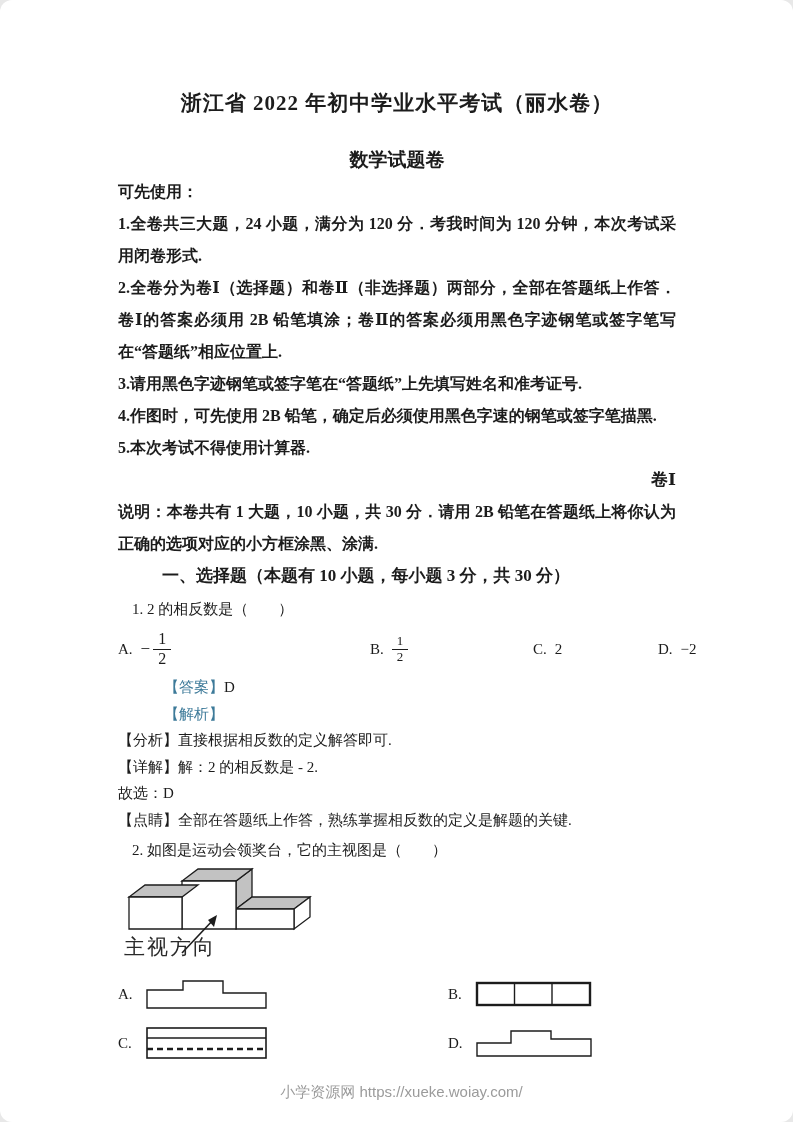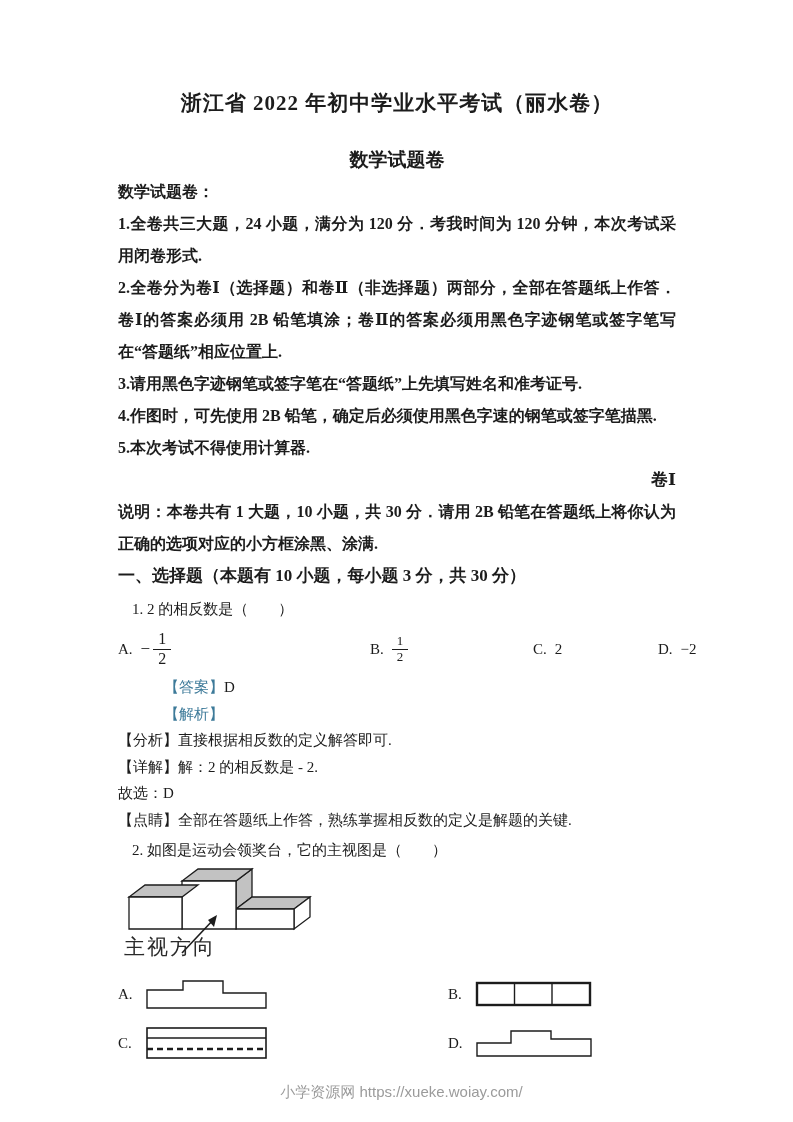--- a/index.html
+++ b/index.html
@@ -2,29 +2,30 @@
 <html><head>
 <meta charset="utf-8">
 <style>
   * { margin:0; padding:0; box-sizing:border-box; }
   html,body { background:#e8e8e8; }
   .page {
     position:relative; width:793px; height:1122px; margin:0 auto;
     background:#ffffff; overflow:hidden;
     font-family:"Liberation Serif","DejaVu Serif",serif;
     color:#1c1c1c;
+    border-radius:12px;
   }
   .content { padding:86px 117px 0 118px; }
   .title { text-align:center; font-size:21px; font-weight:bold; line-height:34px; letter-spacing:1px; }
   .subtitle { text-align:center; font-size:19px; font-weight:bold; line-height:32px; margin-top:24px; }
   .notice-heading { font-size:16px; font-weight:bold; line-height:32px; }
   .note { font-size:16px; font-weight:bold; line-height:32px; text-align:justify; }
   .center-heading { text-align:right; font-size:17px; font-weight:bold; line-height:32px; }
   .shuoming { font-size:16px; font-weight:bold; line-height:32px; text-align:justify; }
-  .section-heading { font-size:17px; font-weight:bold; line-height:32px; }
+  .section-heading { font-size:17px; font-weight:bold; line-height:32px;margin-left:44px; }
   .qtext { font-size:15px; line-height:26px; margin-top:4px;margin-left:14px; }
   .opt-row { position:relative; height:50px; margin-top:2px; font-size:15px; }
   .opt { position:absolute; top:0; height:50px; display:flex; align-items:center; }
   .opt-a { left:0; }  .opt-b { left:252px; }  .opt-c { left:415px; }  .opt-d { left:540px; }
   .opt .lbl { margin-right:8px; }
   .frac { display:inline-flex; flex-direction:column; align-items:center; font-size:15px; line-height:1.15; vertical-align:middle; }
   .frac .num { padding:0 5px; border-bottom:1px solid #1c1c1c; }
   .frac-lg { font-size:16px; }
   .frac-sm { font-size:13px; }
   .minus { margin-right:3px; font-size:17px; }
@@ -46,21 +47,21 @@
 </style>
 </head>
 <body>
 
 <div class="page">
   <div class="content">
 
     <div class="title">浙江省 2022 年初中学业水平考试（丽水卷）</div>
     <div class="subtitle">数学试题卷</div>
 
-    <div class="notice-heading">数学试题卷：</div>
+    <div class="notice-heading">可先使用：</div>
     <p class="note">1.全卷共三大题，24 小题，满分为 120 分．考我时间为 120 分钟，本次考试采用闭卷形式.</p>
     <p class="note">2.全卷分为卷Ⅰ（选择题）和卷Ⅱ（非选择题）两部分，全部在答题纸上作答．卷Ⅰ的答案必须用 2B 铅笔填涂；卷Ⅱ的答案必须用黑色字迹钢笔或签字笔写在“答题纸”相应位置上.</p>
     <p class="note">3.请用黑色字迹钢笔或签字笔在“答题纸”上先填写姓名和准考证号.</p>
     <p class="note">4.作图时，可先使用 2B 铅笔，确定后必须使用黑色字速的钢笔或签字笔描黑.</p>
     <p class="note">5.本次考试不得使用计算器.</p>
 
     <div class="center-heading">卷Ⅰ</div>
     <p class="shuoming">说明：本卷共有 1 大题，10 小题，共 30 分．请用 2B 铅笔在答题纸上将你认为正确的选项对应的小方框涂黑、涂满.</p>
     <div class="section-heading">一、选择题（本题有 10 小题，每小题 3 分，共 30 分）</div>
 

